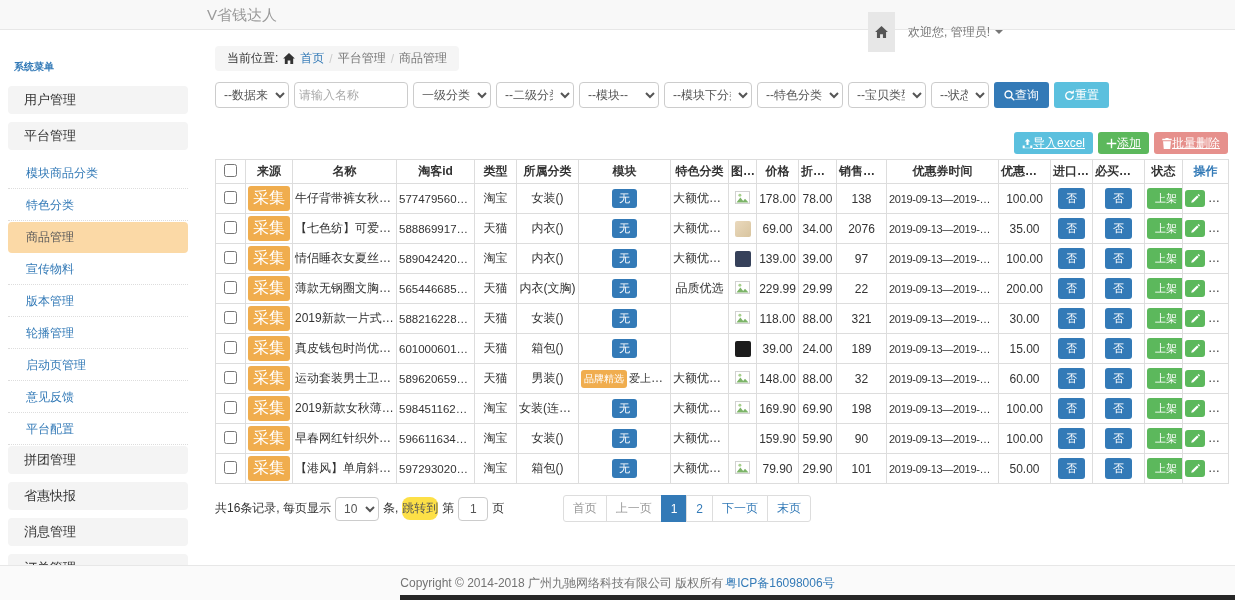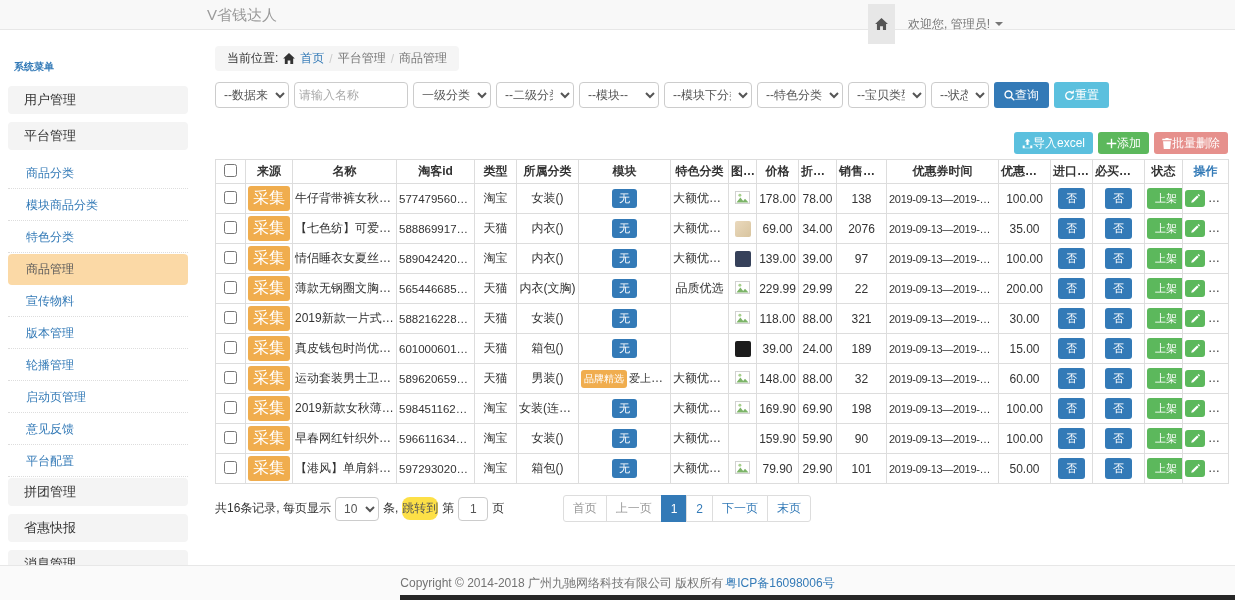--- a/index.html
+++ b/index.html
@@ -1,21 +1,21 @@
 <!DOCTYPE html>
 <html lang="zh"><head>
 <meta charset="utf-8">
 <style>
   * { box-sizing: border-box; margin: 0; padding: 0; }
   html, body { width: 1235px; height: 600px; overflow: hidden; background: #fff;
     font-family: "Liberation Sans", "DejaVu Sans", sans-serif; font-size: 12px; color: #333; position: relative; }
   
   .topbar { position: absolute; left: 0; top: 0; width: 100%; height: 30px; background: #f8f8f8; border-bottom: 1px solid #e7e7e7; z-index: 4; }
   .brand { position: absolute; left: 207px; top: 0; line-height: 30px; font-size: 15px; color: #9a9a9a; }
-  .top-right { position: absolute; left: 868px; top: 4px; height: 40px; display: flex; align-items: stretch; }
+  .top-right { position: absolute; left: 868px; top: 12px; height: 40px; display: flex; align-items: stretch; }
   .home-box { width: 27px; background: #e7e7e7; display: flex; align-items: center; justify-content: center; color: #555; cursor: pointer; }
   .welcome { margin-left: 13px; display: flex; align-items: center; gap: 5px; color: #777; cursor: pointer; white-space: nowrap; }
   .caret { width: 0; height: 0; border-left: 4px solid transparent; border-right: 4px solid transparent; border-top: 4px solid #777; }
   
   .sidebar { position: absolute; left: 8px; top: 46px; width: 180px; z-index: 1; }
   .sidebar-title { color: #337ab7; font-weight: bold; font-size: 10px; padding: 14px 4px 12px 6px; }
   .menu-group { background: #f4f4f4; border-radius: 4px; padding: 5px 16px; margin-bottom: 8px; font-size: 13px; color: #333; cursor: pointer; }
   .menu-sub { padding: 7px 16px 6px 18px; color: #337ab7; border-bottom: 1px dotted #ddd; font-size: 12px; cursor: pointer; margin-bottom: 1px; }
   .menu-sub.active { background: #fbd9a6; border-radius: 4px; color: #5a5a5a; border-bottom-color: transparent; }
   
@@ -27,21 +27,21 @@
   
   .filters { display: flex; gap: 5px; margin-top: 11px; align-items: center; }
   .fc { height: 26px; border: 1px solid #ccc; border-radius: 4px; font-size: 12px; color: #555; padding: 0 4px; background: #fff; font-family: inherit; }
   input.fc::placeholder { color: #aaa; }
   .w-src{width:74px} .w-name{width:114px} .w-c1{width:78px} .w-c2{width:78px} .w-mod{width:80px} .w-msub{width:88px} .w-feat{width:86px} .w-type{width:78px} .w-st{width:58px}
   .btn { border: none; border-radius: 3px; color: #fff; font-size: 12px; height: 26px; padding: 0 10px; display: inline-flex; align-items: center; cursor: pointer; font-family: inherit; white-space: nowrap; }
   .btn-primary { background: #337ab7; }
   .btn-info { background: #5bc0de; }
   .btn-success { background: #5cb85c; }
   .btn-danger-light { background: #e6908c; }
-  .btn-sm { height: 22px; padding: 0 8px; }
+  .btn-sm { height: 22px; padding: 0 8px; text-decoration: underline; }
   .toolbar { display: flex; justify-content: flex-end; gap: 5px; margin-top: 24px; }
   
   .grid { width: 1013px; border-collapse: collapse; table-layout: fixed; margin-top: 5px; }
   .grid th, .grid td { border: 1px solid #ddd; text-align: center; padding: 2px 2px; height: 26px; overflow: hidden; white-space: nowrap; text-overflow: ellipsis; font-size: 12px; }
   .grid th { font-weight: bold; color: #333; height: 24px; background: #fff; }
   .grid th.op-head { color: #337ab7; }
   td.cell-id { font-size: 11.5px; }
   td.cell-time { font-size: 11px; letter-spacing: -0.3px; }
   .badge-orange { background: #f0ad4e; color: #fff; border-radius: 3px; padding: 2px 5px; font-size: 16px; display: inline-block; }
   .badge-blue { background: #337ab7; color: #fff; border-radius: 3px; padding: 2px 7px; font-size: 11px; display: inline-block; }
@@ -90,21 +90,20 @@
       <span class="caret"></span>
     </div>
   </div>
 </div>
 
 <div class="sidebar">
   <div class="sidebar-title">系统菜单</div>
   <div>
       <div class="menu-group">用户管理</div>
       <div class="menu-group">平台管理</div>
-      <div class="menu-sub">商品分类</div>
       <div class="menu-sub">模块商品分类</div>
       <div class="menu-sub">特色分类</div>
       <div class="menu-sub active">商品管理</div>
       <div class="menu-sub">宣传物料</div>
       <div class="menu-sub">版本管理</div>
       <div class="menu-sub">轮播管理</div>
       <div class="menu-sub">启动页管理</div>
       <div class="menu-sub">意见反馈</div>
       <div class="menu-sub">平台配置</div>
       <div class="menu-group">拼团管理</div>

